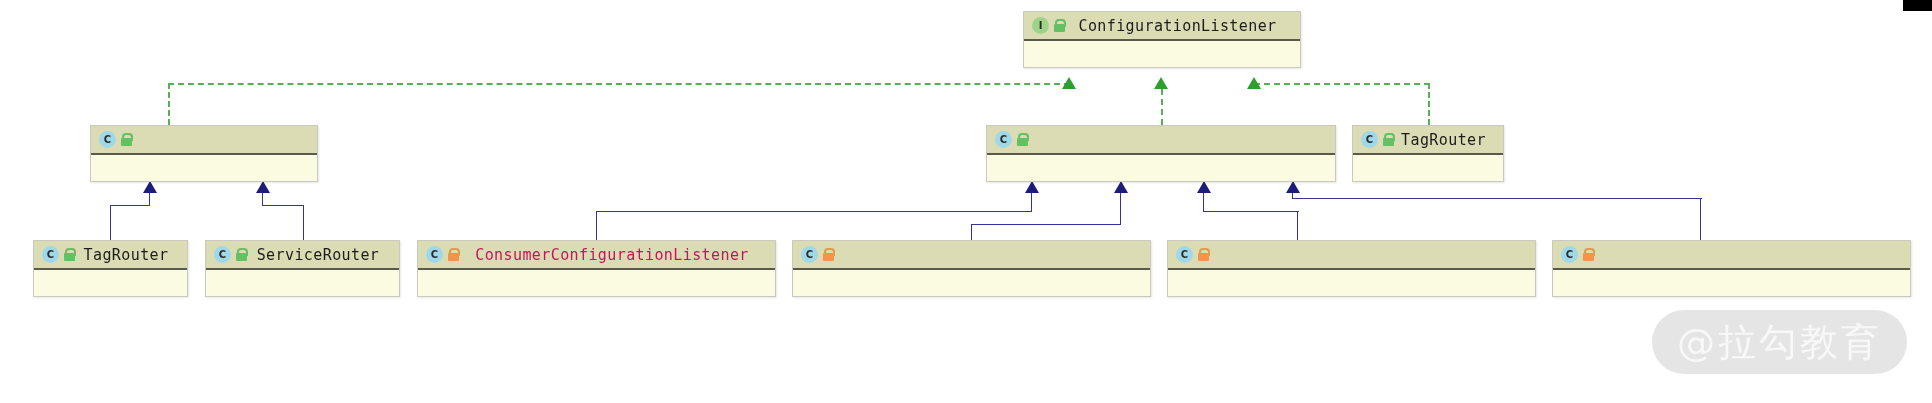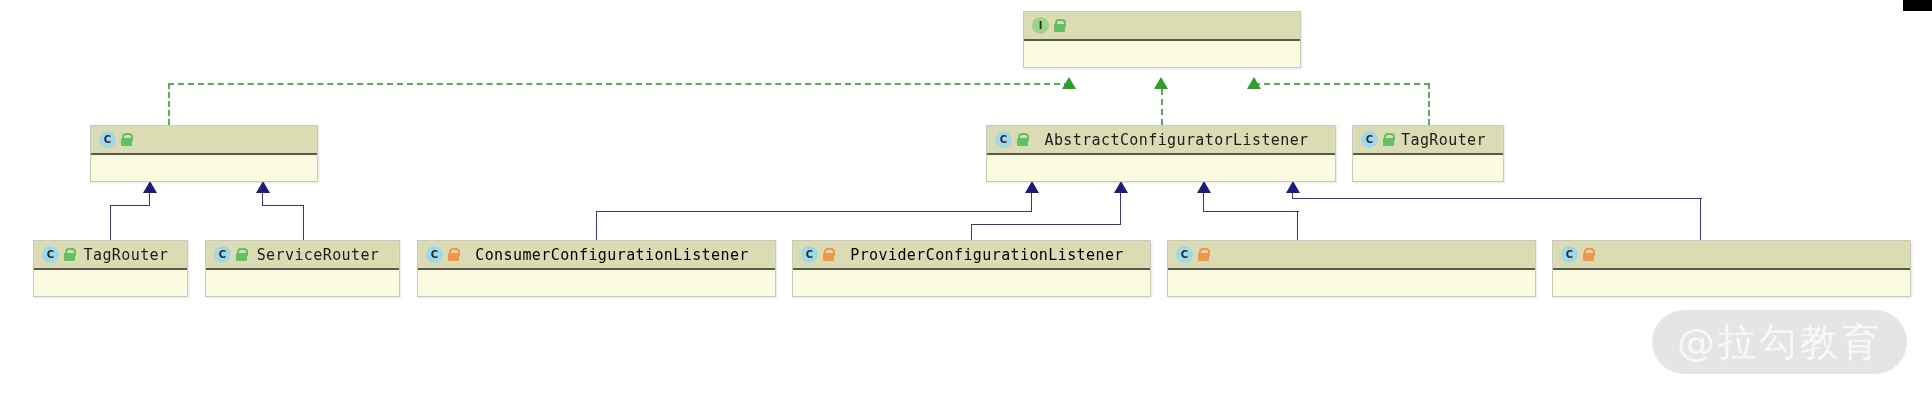--- a/index.html
+++ b/index.html
@@ -42,21 +42,21 @@
   }
   .node-title {
     flex: 1;
     text-align: center;
     font-size: 15px;
     letter-spacing: 0.4px;
     color: #1c1c1c;
     padding-right: 14px;
     font-family: "DejaVu Sans Mono", "Liberation Mono", monospace;
   }
-  .node-title.blue { color: #000000; }
+  .node-title.blue { color: #be185d; }
 
   
   .kind {
     position: relative;
     width: 17px;
     height: 17px;
     border-radius: 50%;
     flex: 0 0 auto;
     display: flex;
     align-items: center;
@@ -197,20 +197,21 @@
     <div class="arrow solid" style="left:1286px; top:181px;"></div>
   </div>
 
   <div class="node" style="left:1023px; top:11px; width:278px;">
     <div class="node-header">
       <span class="kind iface">I</span>
       <span class="lock pub">
           <i class="shackle"></i>
           <i class="body"></i>
         </span>
+      <span class="node-title">ConfigurationListener</span>
     </div>
     <div class="node-body"></div>
   </div>
 
   <div class="node" style="left:90px; top:125px; width:228px;">
     <div class="node-header">
       <span class="kind cls">C</span>
       <span class="lock pub">
           <i class="shackle"></i>
           <i class="body"></i>
@@ -219,21 +220,20 @@
     <div class="node-body"></div>
   </div>
 
   <div class="node" style="left:986px; top:125px; width:350px;">
     <div class="node-header">
       <span class="kind cls">C</span>
       <span class="lock pub">
           <i class="shackle"></i>
           <i class="body"></i>
         </span>
-      <span class="node-title">AbstractConfiguratorListener</span>
     </div>
     <div class="node-body"></div>
   </div>
 
   <div class="node" style="left:1352px; top:125px; width:152px;">
     <div class="node-header">
       <span class="kind cls">C</span>
       <span class="lock pub">
           <i class="shackle"></i>
           <i class="body"></i>
@@ -279,21 +279,20 @@
     <div class="node-body"></div>
   </div>
 
   <div class="node" style="left:792px; top:240px; width:359px;">
     <div class="node-header">
       <span class="kind cls">C</span>
       <span class="lock pkg">
           <i class="shackle"></i>
           <i class="body"></i>
         </span>
-      <span class="node-title blue">ProviderConfigurationListener</span>
     </div>
     <div class="node-body"></div>
   </div>
 
   <div class="node" style="left:1167px; top:240px; width:369px;">
     <div class="node-header">
       <span class="kind cls">C</span>
       <span class="lock pkg">
           <i class="shackle"></i>
           <i class="body"></i>

